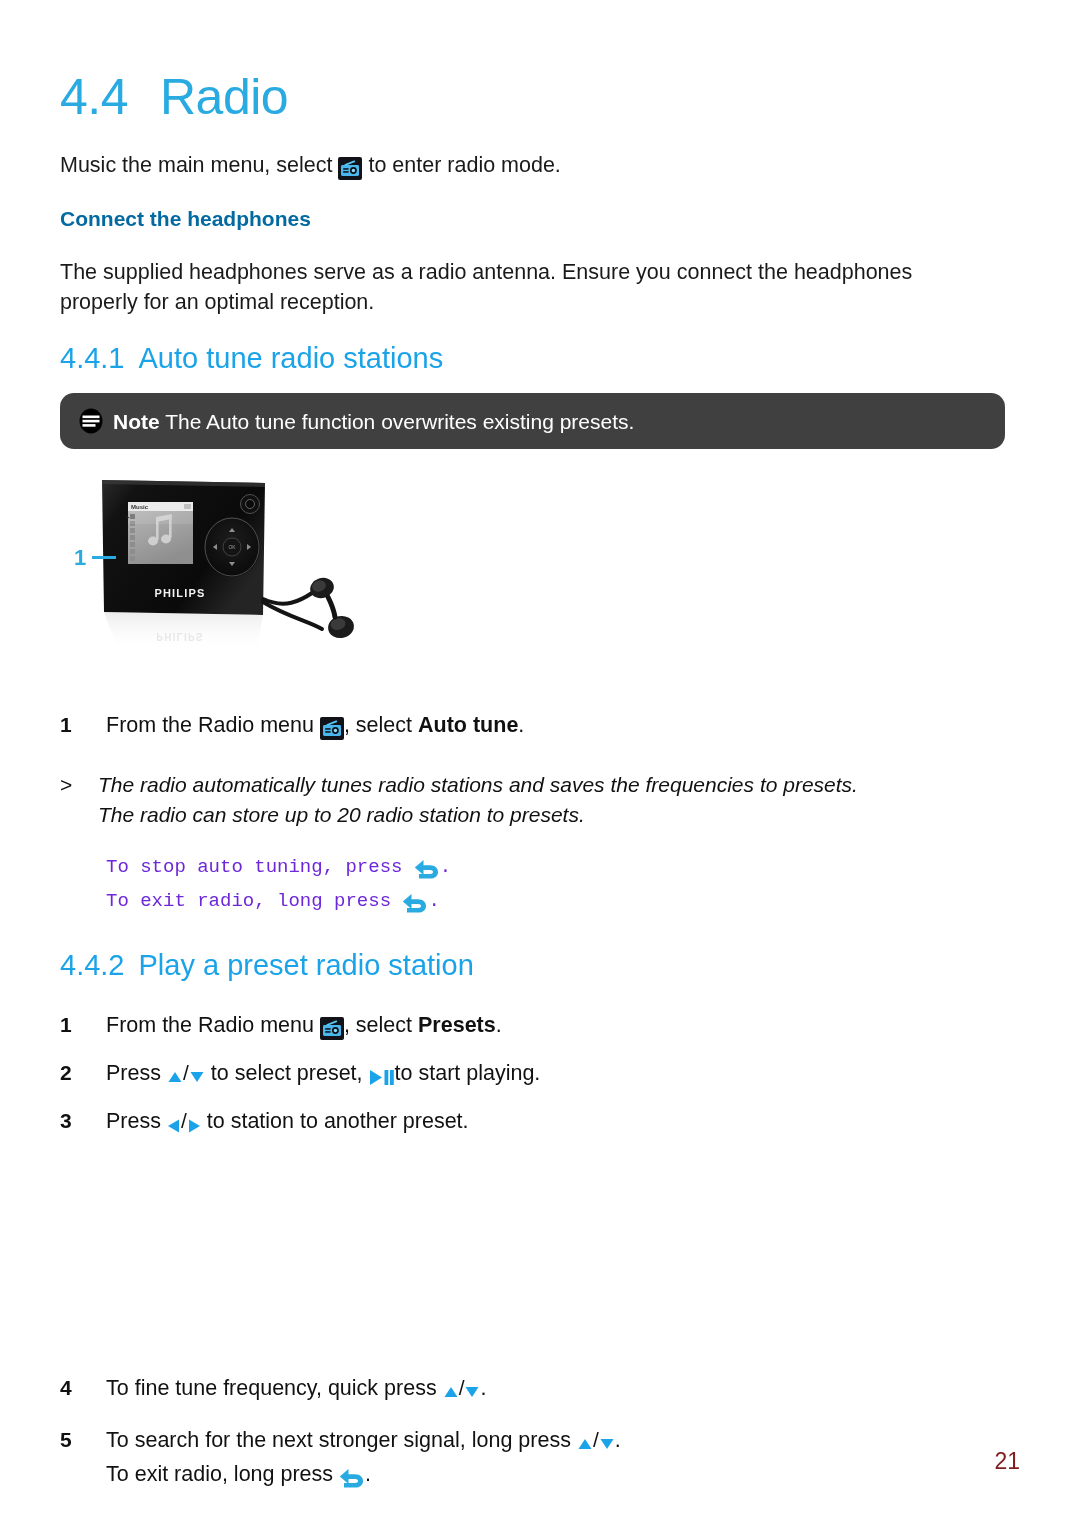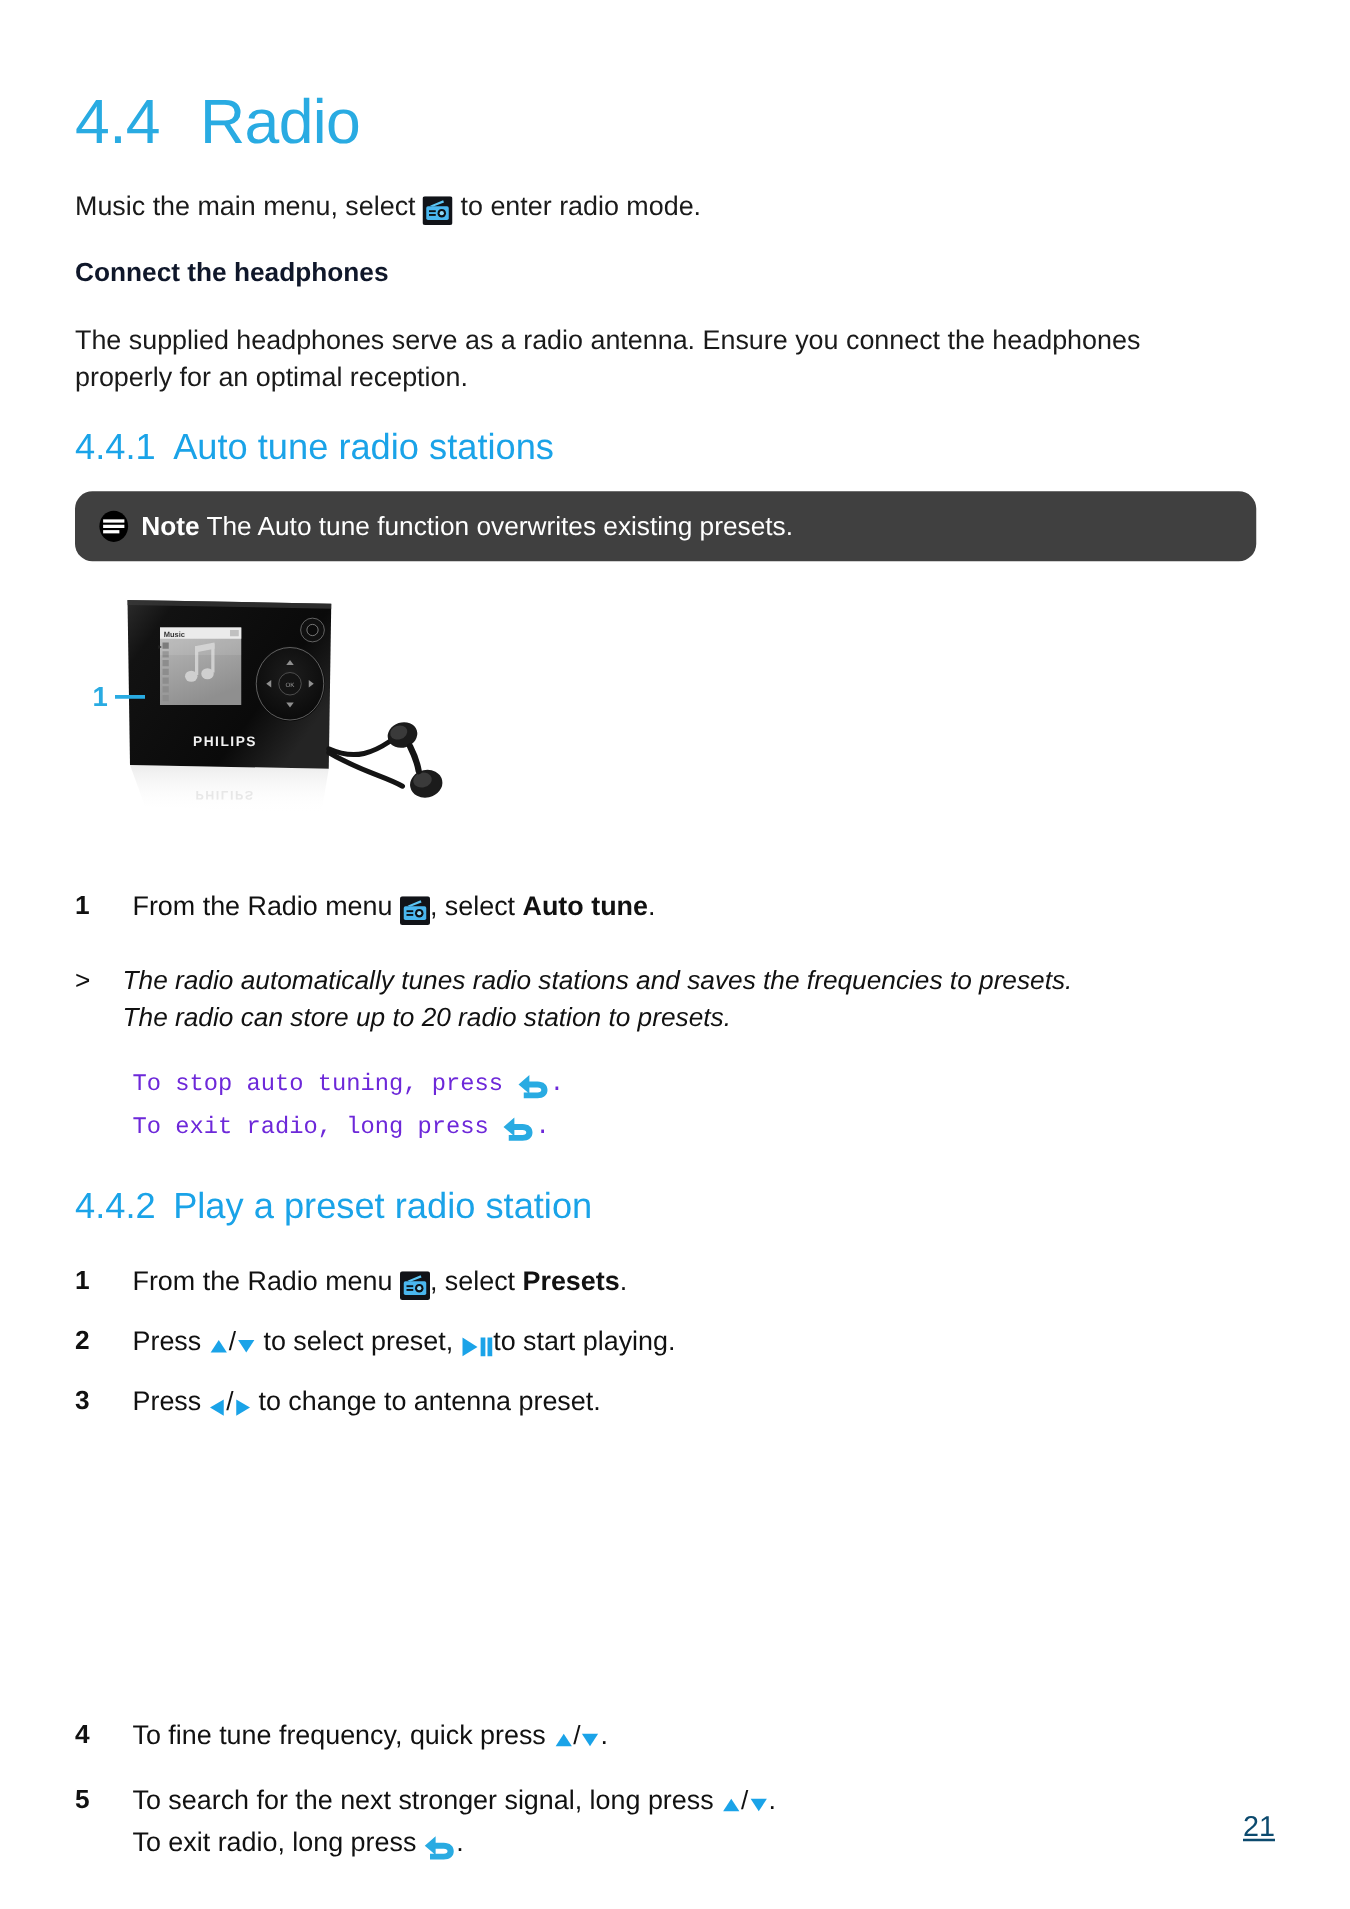--- a/index.html
+++ b/index.html
@@ -44,21 +44,21 @@
     font-size: 29px;
     font-weight: normal;
     margin: 0;
     line-height: 1.1;
     display: flex;
     align-items: baseline;
   }
   .h2 .num { display: inline-block; margin-right: 14px; }
 
   .h3 {
-    color: #0f172a;
+    color: #0369a1;
     font-size: 21px;
     font-weight: bold;
     margin: 0;
     line-height: 1.2;
   }
 
   
   .para {
     font-size: 21.5px;
     line-height: 30px;
@@ -185,22 +185,21 @@
     color: #111;
     font-size: 21px;
   }
 
   
   .page-number {
     position: absolute;
     right: 60px;
     top: 1448px;
     font-size: 23px;
-    color: #0c4a6e;
-    text-decoration: underline;
+    color: #7f1d1d;
   }
 
   
   .sp-14 { height: 14px; }
   .sp-18 { height: 18px; }
   .sp-20 { height: 20px; }
   .sp-22 { height: 22px; }
   .sp-26 { height: 26px; }
   .sp-28 { height: 28px; }
   .sp-30 { height: 30px; }
@@ -467,21 +466,21 @@
       <span>Press</span>
       <span class="icn">
         <svg class="lr-icn" viewBox="0 0 14 16" xmlns="http://www.w3.org/2000/svg">
           <path d="M1 8 L12 1.5 L12 14.5 Z" fill="#1aa3e8"></path>
         </svg>
       </span><span class="slash">/</span><span class="icn">
         <svg class="lr-icn" viewBox="0 0 14 16" xmlns="http://www.w3.org/2000/svg">
           <path d="M13 8 L2 1.5 L2 14.5 Z" fill="#1aa3e8"></path>
         </svg>
       </span>
-      <span>to change to antenna preset.</span>
+      <span>to station to another preset.</span>
     </span>
   </div>
 
   <div style="height:233px;"></div>
 
   <div class="step">
     <span class="step-num">4</span>
     <span class="step-body">
       <span>To fine tune frequency, quick press</span>
       <span class="icn">

